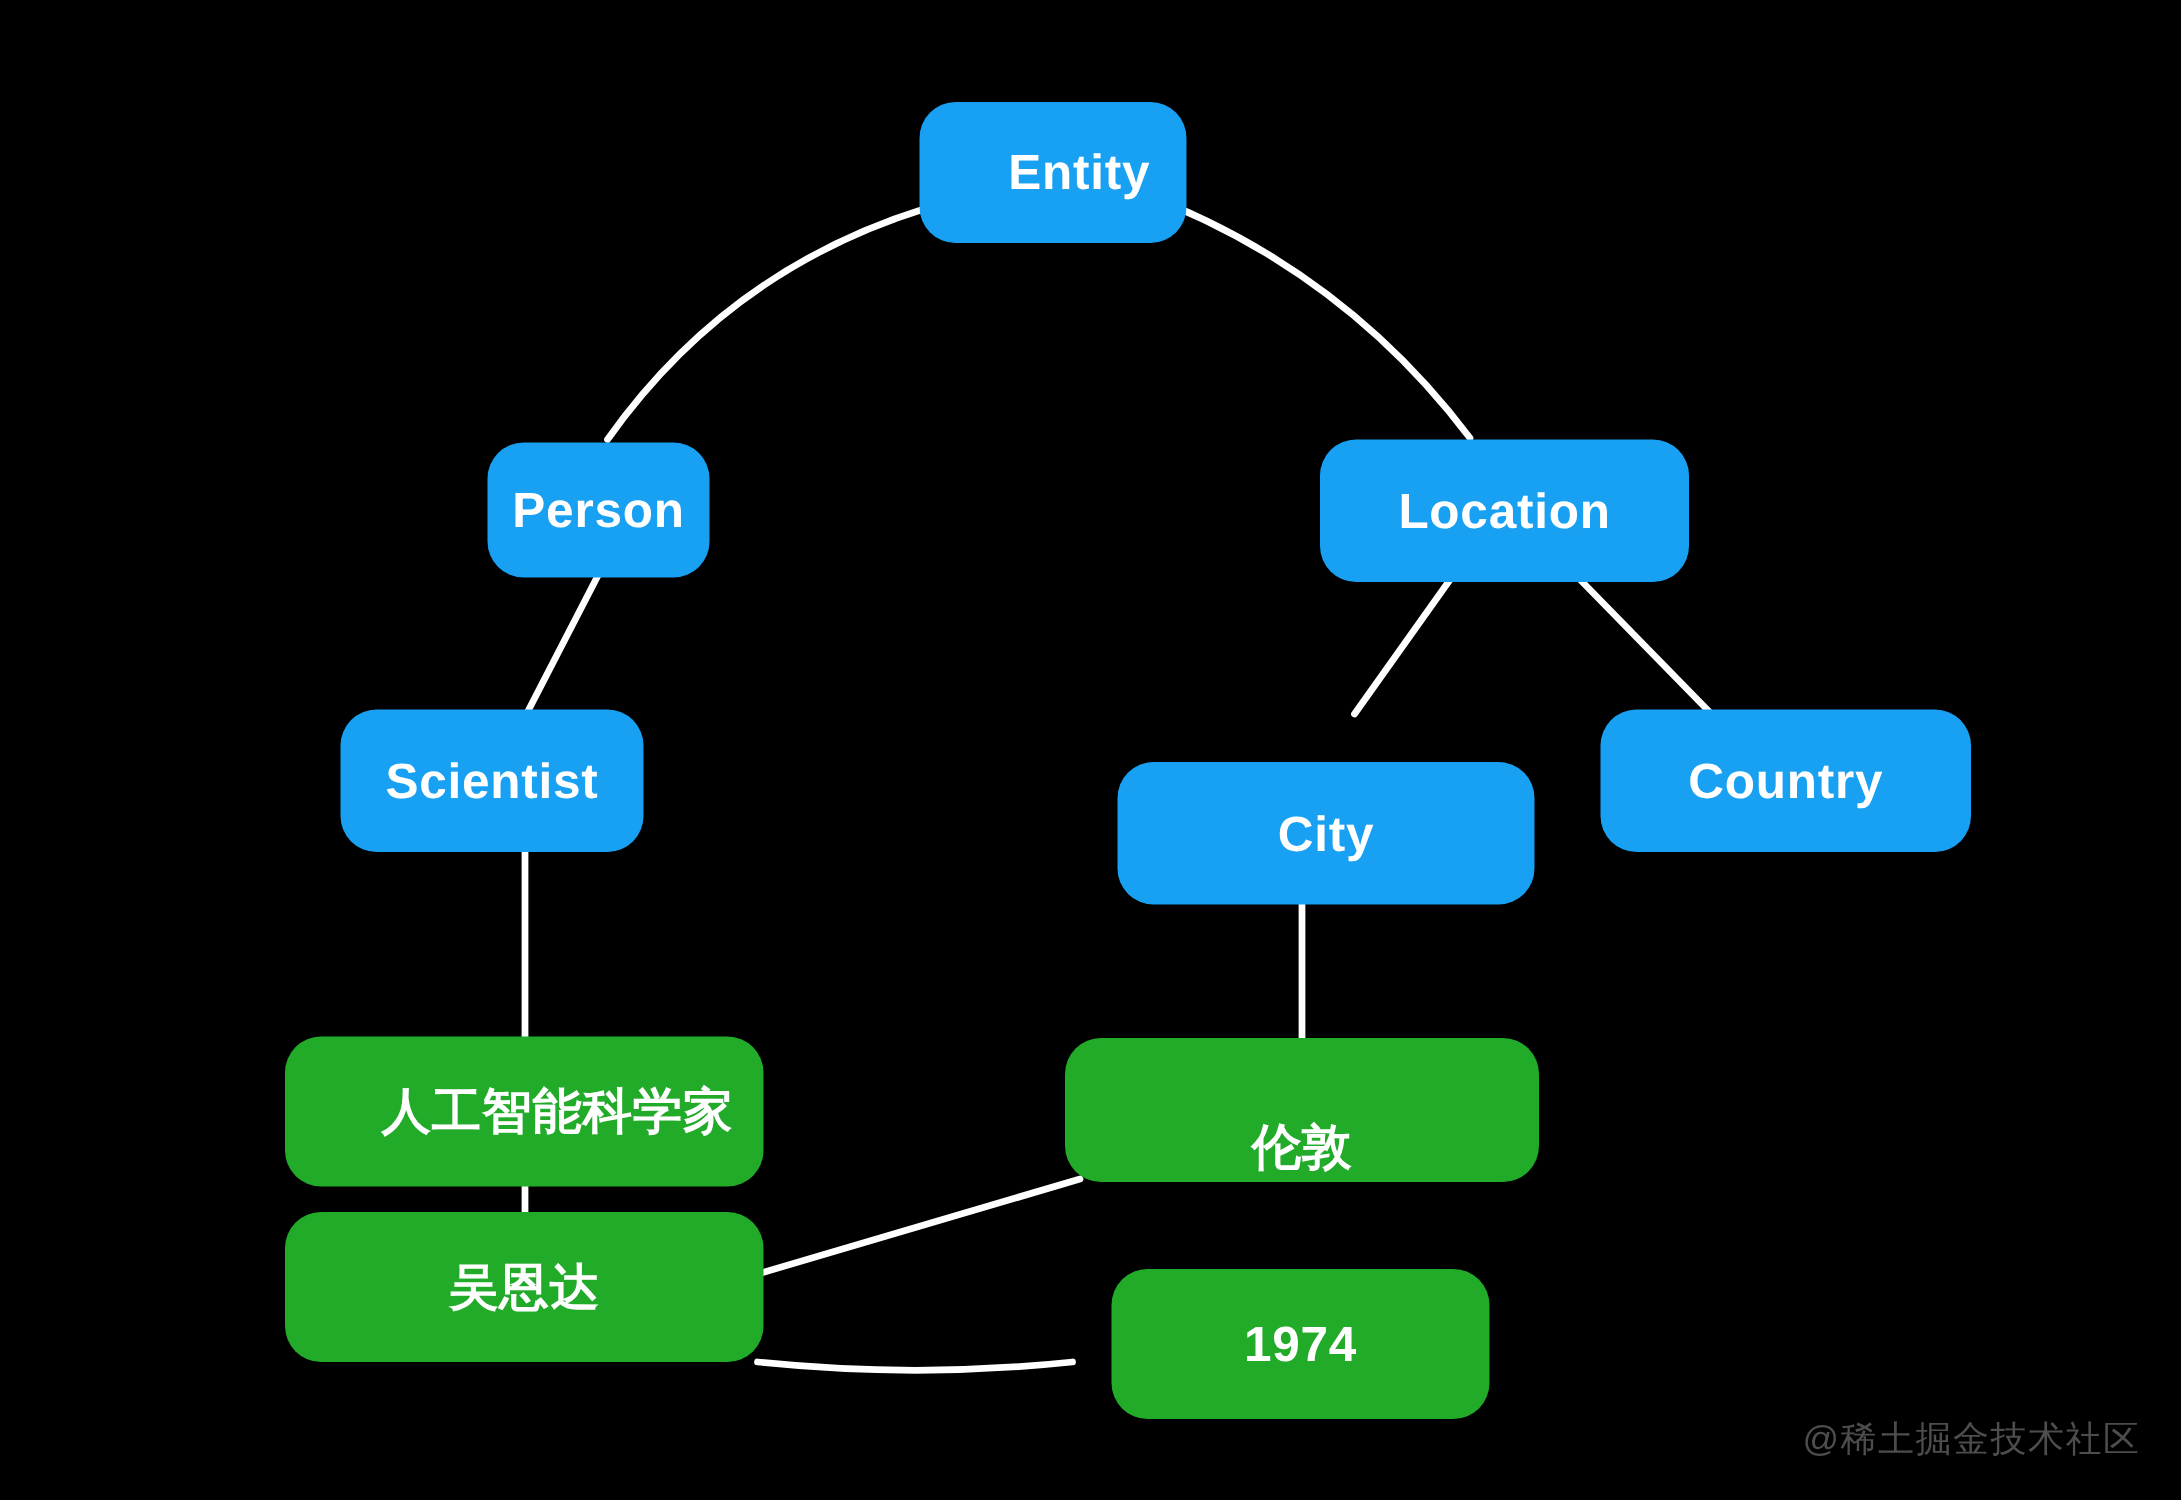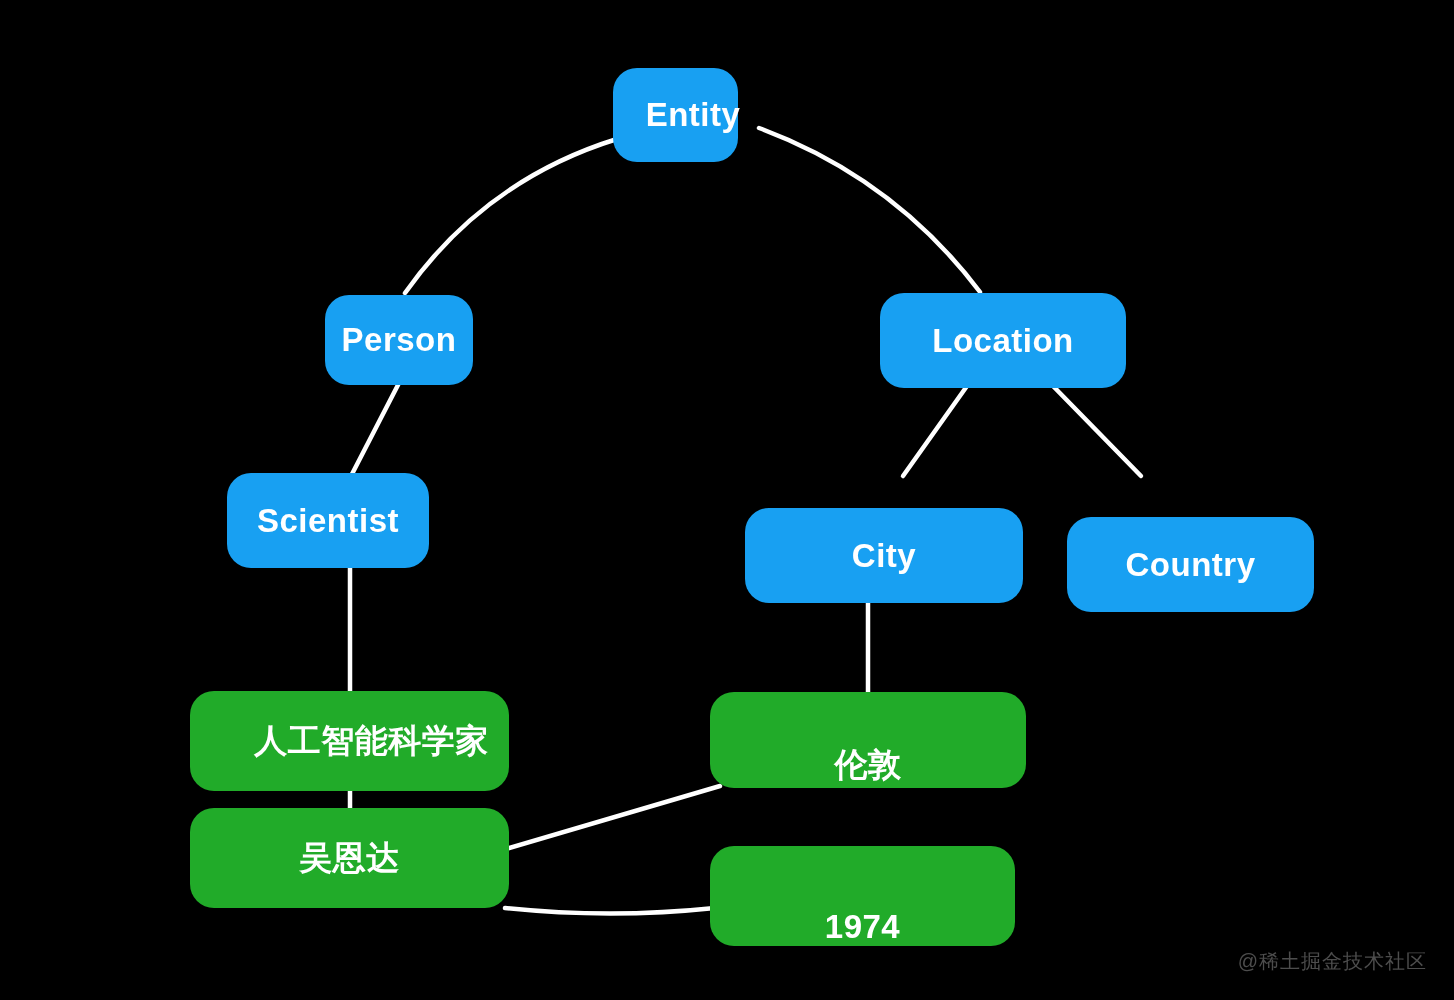--- a/index.html
+++ b/index.html
@@ -36,66 +36,66 @@
     text-align: center;
     white-space: nowrap;
   }
   .node.class { background: #18A0F2; }
   .node.instance { background: #21AB29; }
   .watermark {
     position: absolute;
     right: 27px;
     bottom: 25px;
     color: #4d4d4d;
-    font-size: 20px;
+    font-size: 24px;
     letter-spacing: 1px;
   }
 </style>
 </head>
 <body>
 
 <div id="canvas">
   <svg id="edges-layer" viewBox="0 0 1454 1000" xmlns="http://www.w3.org/2000/svg">
       <path d="M 617 139 Q 485 180 405 293" fill="none" stroke="#ffffff" stroke-width="4.5" stroke-linecap="round"></path>
       <path d="M 759 128 Q 894 178 980 292" fill="none" stroke="#ffffff" stroke-width="4.5" stroke-linecap="round"></path>
       <path d="M 399 383 L 351 476" fill="none" stroke="#ffffff" stroke-width="4.5" stroke-linecap="round"></path>
       <path d="M 967 386 L 903 476" fill="none" stroke="#ffffff" stroke-width="4.5" stroke-linecap="round"></path>
       <path d="M 1053 386 L 1141 476" fill="none" stroke="#ffffff" stroke-width="4.5" stroke-linecap="round"></path>
       <path d="M 350 566 L 350 694" fill="none" stroke="#ffffff" stroke-width="4.5" stroke-linecap="round"></path>
       <path d="M 868 566 L 868 695" fill="none" stroke="#ffffff" stroke-width="4.5" stroke-linecap="round"></path>
       <path d="M 350 789 L 350 849" fill="none" stroke="#ffffff" stroke-width="4.5" stroke-linecap="round"></path>
       <path d="M 496 852 L 720 786" fill="none" stroke="#ffffff" stroke-width="4.5" stroke-linecap="round"></path>
       <path d="M 505 908 Q 610 919 715 908" fill="none" stroke="#ffffff" stroke-width="4.5" stroke-linecap="round"></path>
     </svg>
   <div id="nodes-layer">
-      <div class="node class" style="left: 613px; top: 68px; width: 125px; height: 94px; padding-left: 35px;">
+      <div class="node class" style="left: 613px; top: 68px; width: 178px; height: 94px; padding-left: 35px;">
         <span>Entity</span>
       </div>
       <div class="node class" style="left: 325px; top: 295px; width: 148px; height: 90px;">
         <span>Person</span>
       </div>
       <div class="node class" style="left: 880px; top: 293px; width: 246px; height: 95px;">
         <span>Location</span>
       </div>
       <div class="node class" style="left: 227px; top: 473px; width: 202px; height: 95px;">
         <span>Scientist</span>
       </div>
       <div class="node class" style="left: 745px; top: 473px; width: 278px; height: 95px; margin-top: 35px;">
         <span>City</span>
       </div>
-      <div class="node class" style="left: 1067px; top: 473px; width: 247px; height: 95px; margin-top: 44px;">
+      <div class="node class" style="left: 1067px; top: 473px; width: 247px; height: 95px;">
         <span>Country</span>
       </div>
       <div class="node instance" style="left: 190px; top: 691px; width: 319px; height: 100px; padding-left: 44px;">
         <span>人工智能科学家</span>
       </div>
       <div class="node instance" style="left: 710px; top: 692px; width: 316px; height: 96px; align-items: flex-end;">
         <span>伦敦</span>
       </div>
       <div class="node instance" style="left: 190px; top: 808px; width: 319px; height: 100px;">
         <span>吴恩达</span>
       </div>
-      <div class="node instance" style="left: 710px; top: 846px; width: 305px; height: 100px; align-items: flex-end;">
+      <div class="node instance" style="left: 741px; top: 846px; width: 252px; height: 100px;">
         <span>1974</span>
       </div>
     </div>
   <div class="watermark">@稀土掘金技术社区</div>
 </div>
 
 </body></html>

